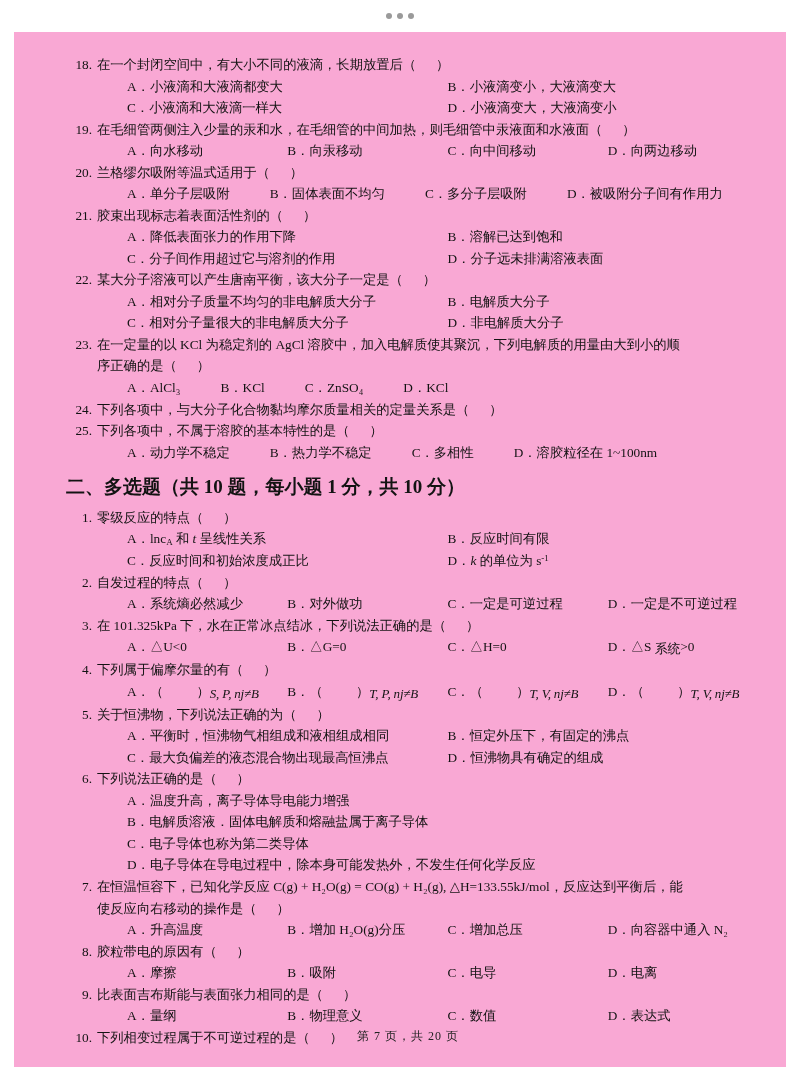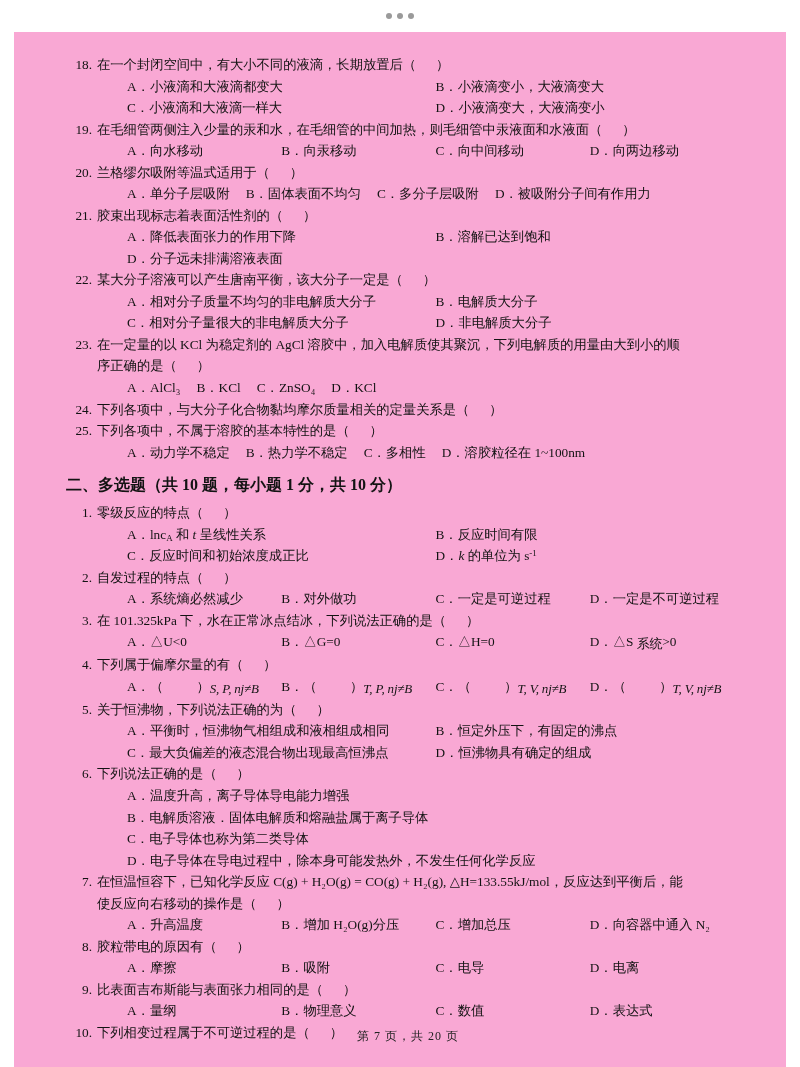--- a/index.html
+++ b/index.html
@@ -65,32 +65,33 @@
   }
   .stem {
     white-space: pre-wrap;
   }
   .opts {
     padding-left: 30px;
   }
   .optline {
     display: flex;
     white-space: pre-wrap;
+    gap: 24px;
   }
   .optline > span {
     display: inline-block;
   }
   .o2 > span { width: 50%; }
   .o4 > span { width: 25%; }
   .oflow > span { width: auto; margin-right: 16px; }
   .ofull > span { width: 100%; }
   .section-title {
     font-family: "Liberation Serif", serif;
     font-weight: bold;
-    font-size: 16px;
+    font-size: 19px;
     margin: 9px 0 4px 0;
   }
   .sub {
     font-size: 9px;
     vertical-align: -2px;
   }
   .sup {
     font-size: 9px;
     vertical-align: 4px;
   }
@@ -154,21 +155,21 @@
               <div class="optline oflow"><span>A．单分子层吸附</span><span>B．固体表面不均匀</span><span>C．多分子层吸附</span><span>D．被吸附分子间有作用力</span></div>
             </div>
           </div>
         </div>
         <div class="q">
           <div class="qnum">21.</div>
           <div class="qbody">
             <div class="stem">胶束出现标志着表面活性剂的（      ）</div>
             <div class="opts">
               <div class="optline o2"><span>A．降低表面张力的作用下降</span><span>B．溶解已达到饱和</span></div>
-              <div class="optline o2"><span>D．分子远未排满溶液表面</span></div>
+              <div class="optline o2"><span>C．分子间作用超过它与溶剂的作用</span><span>D．分子远未排满溶液表面</span></div>
             </div>
           </div>
         </div>
         <div class="q">
           <div class="qnum">22.</div>
           <div class="qbody">
             <div class="stem">某大分子溶液可以产生唐南平衡，该大分子一定是（      ）</div>
             <div class="opts">
               <div class="optline o2"><span>A．相对分子质量不均匀的非电解质大分子</span><span>B．电解质大分子</span></div>
               <div class="optline o2"><span>C．相对分子量很大的非电解质大分子</span><span>D．非电解质大分子</span></div>

